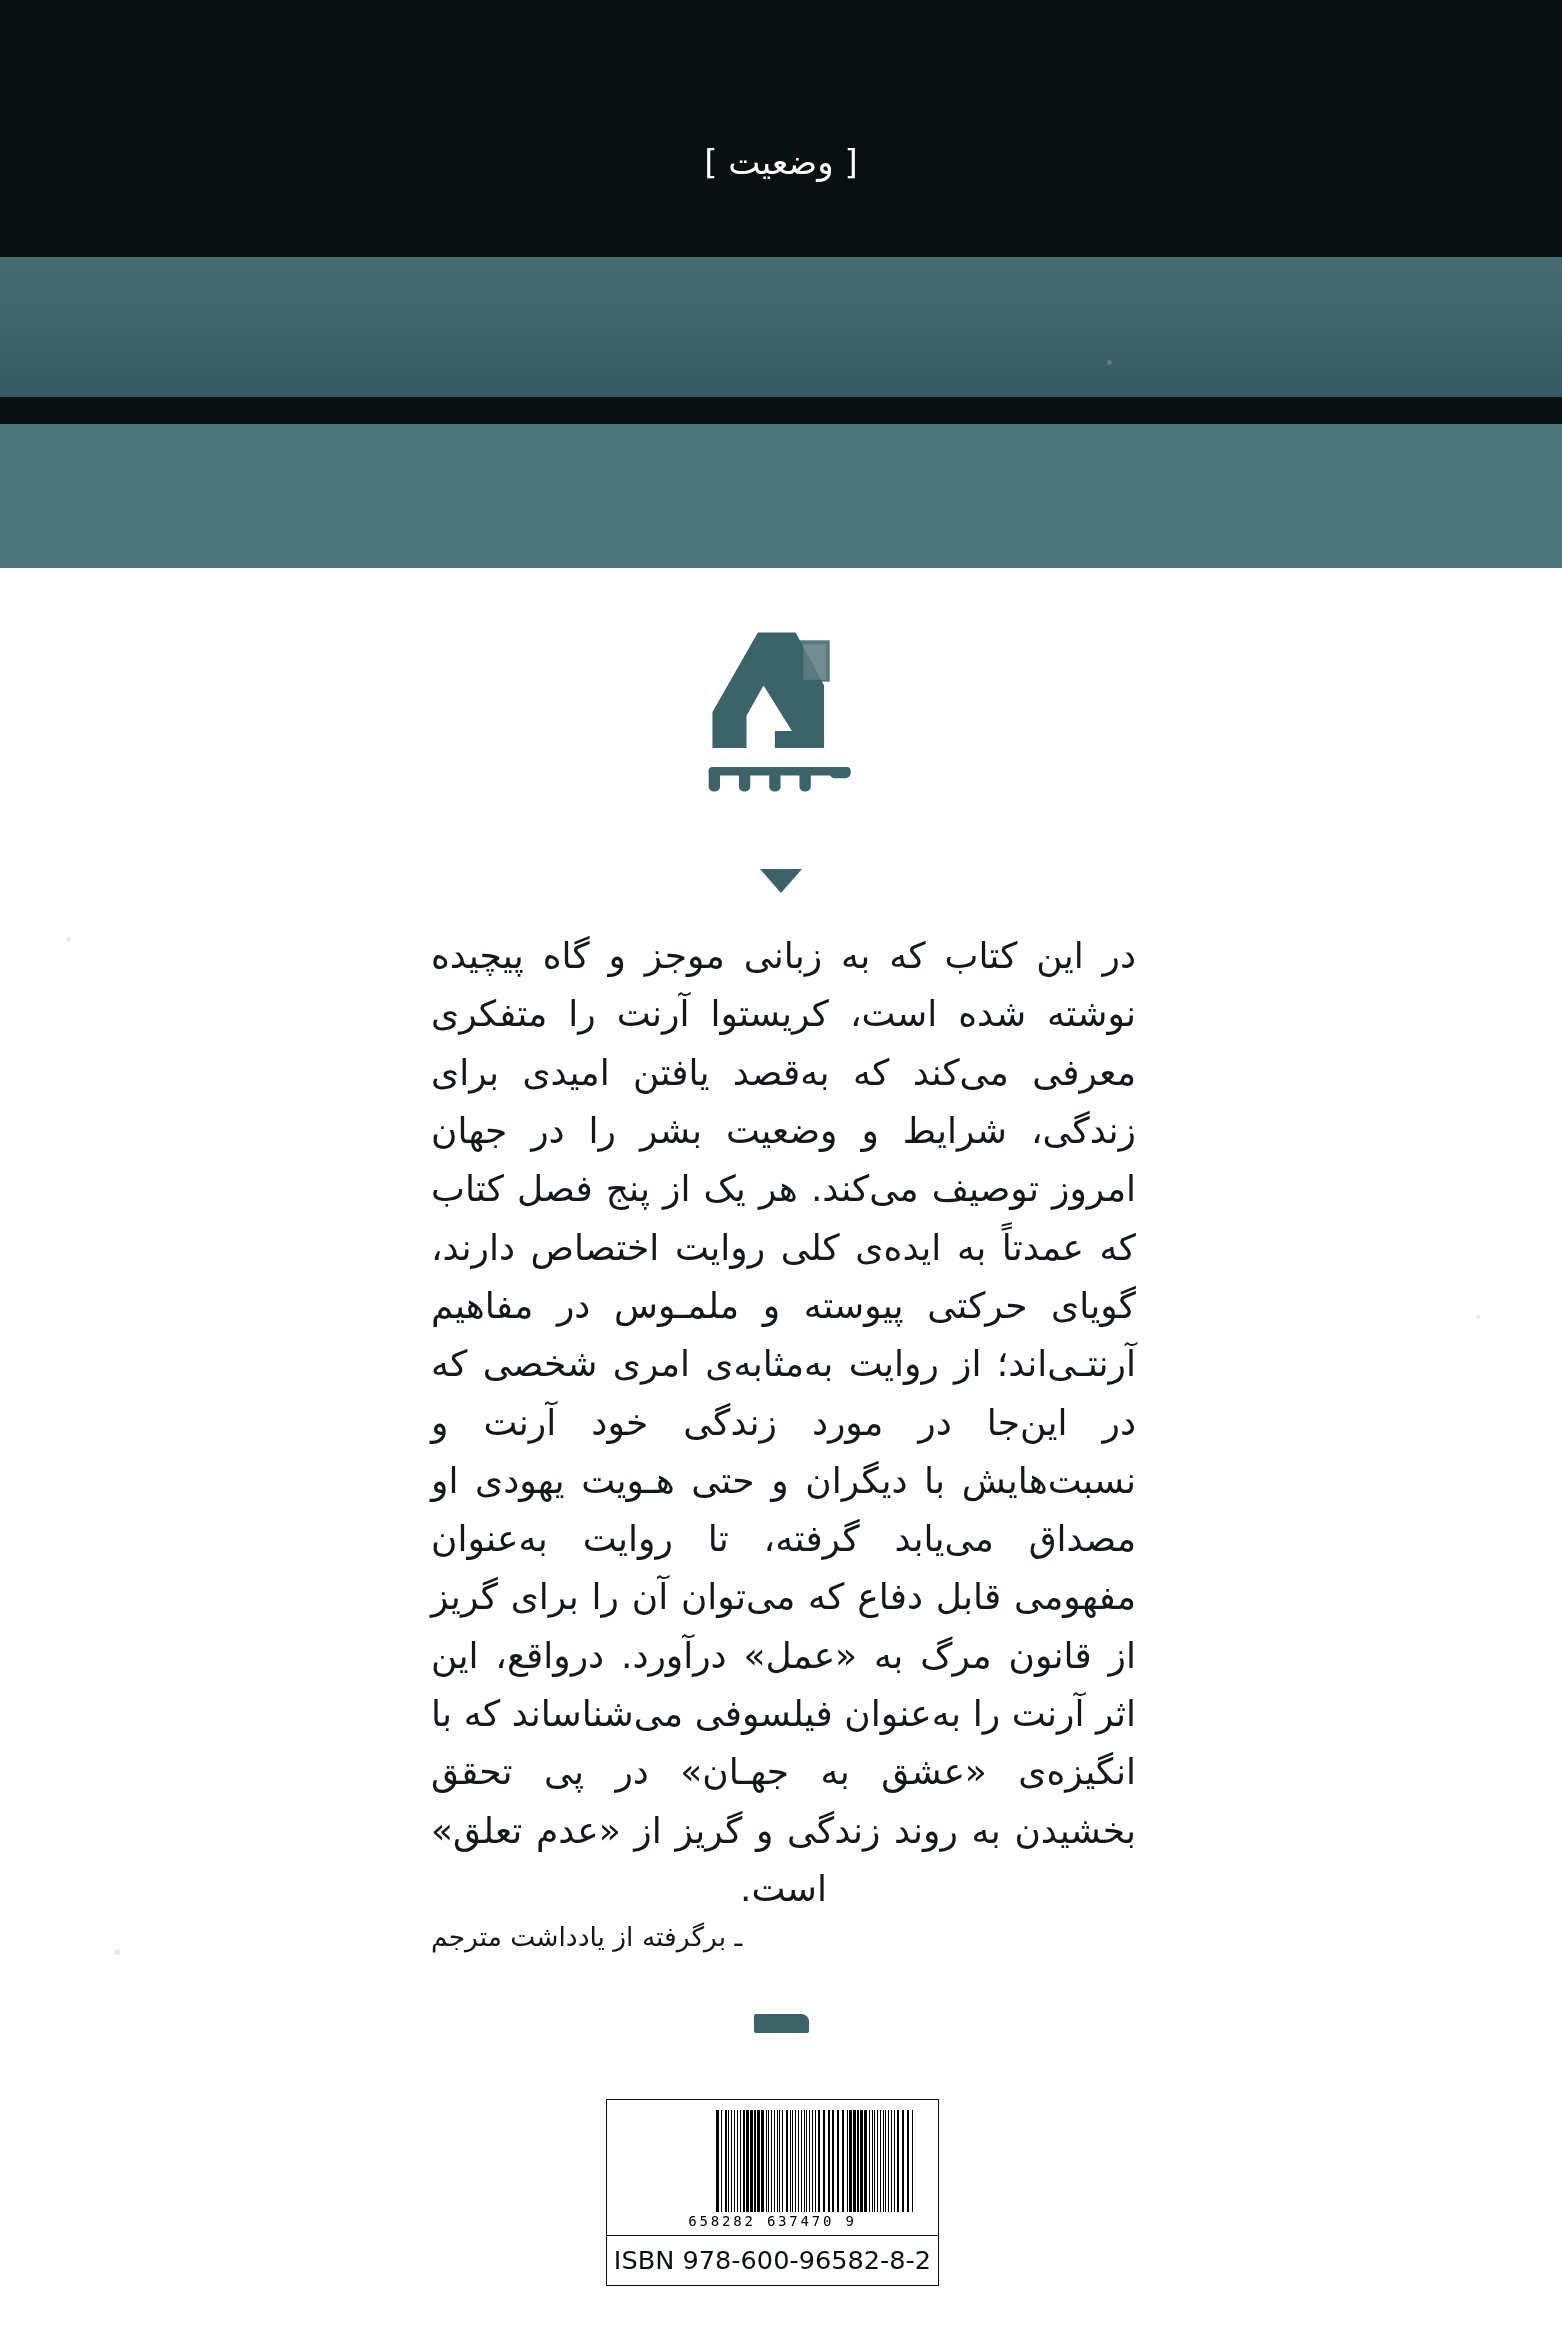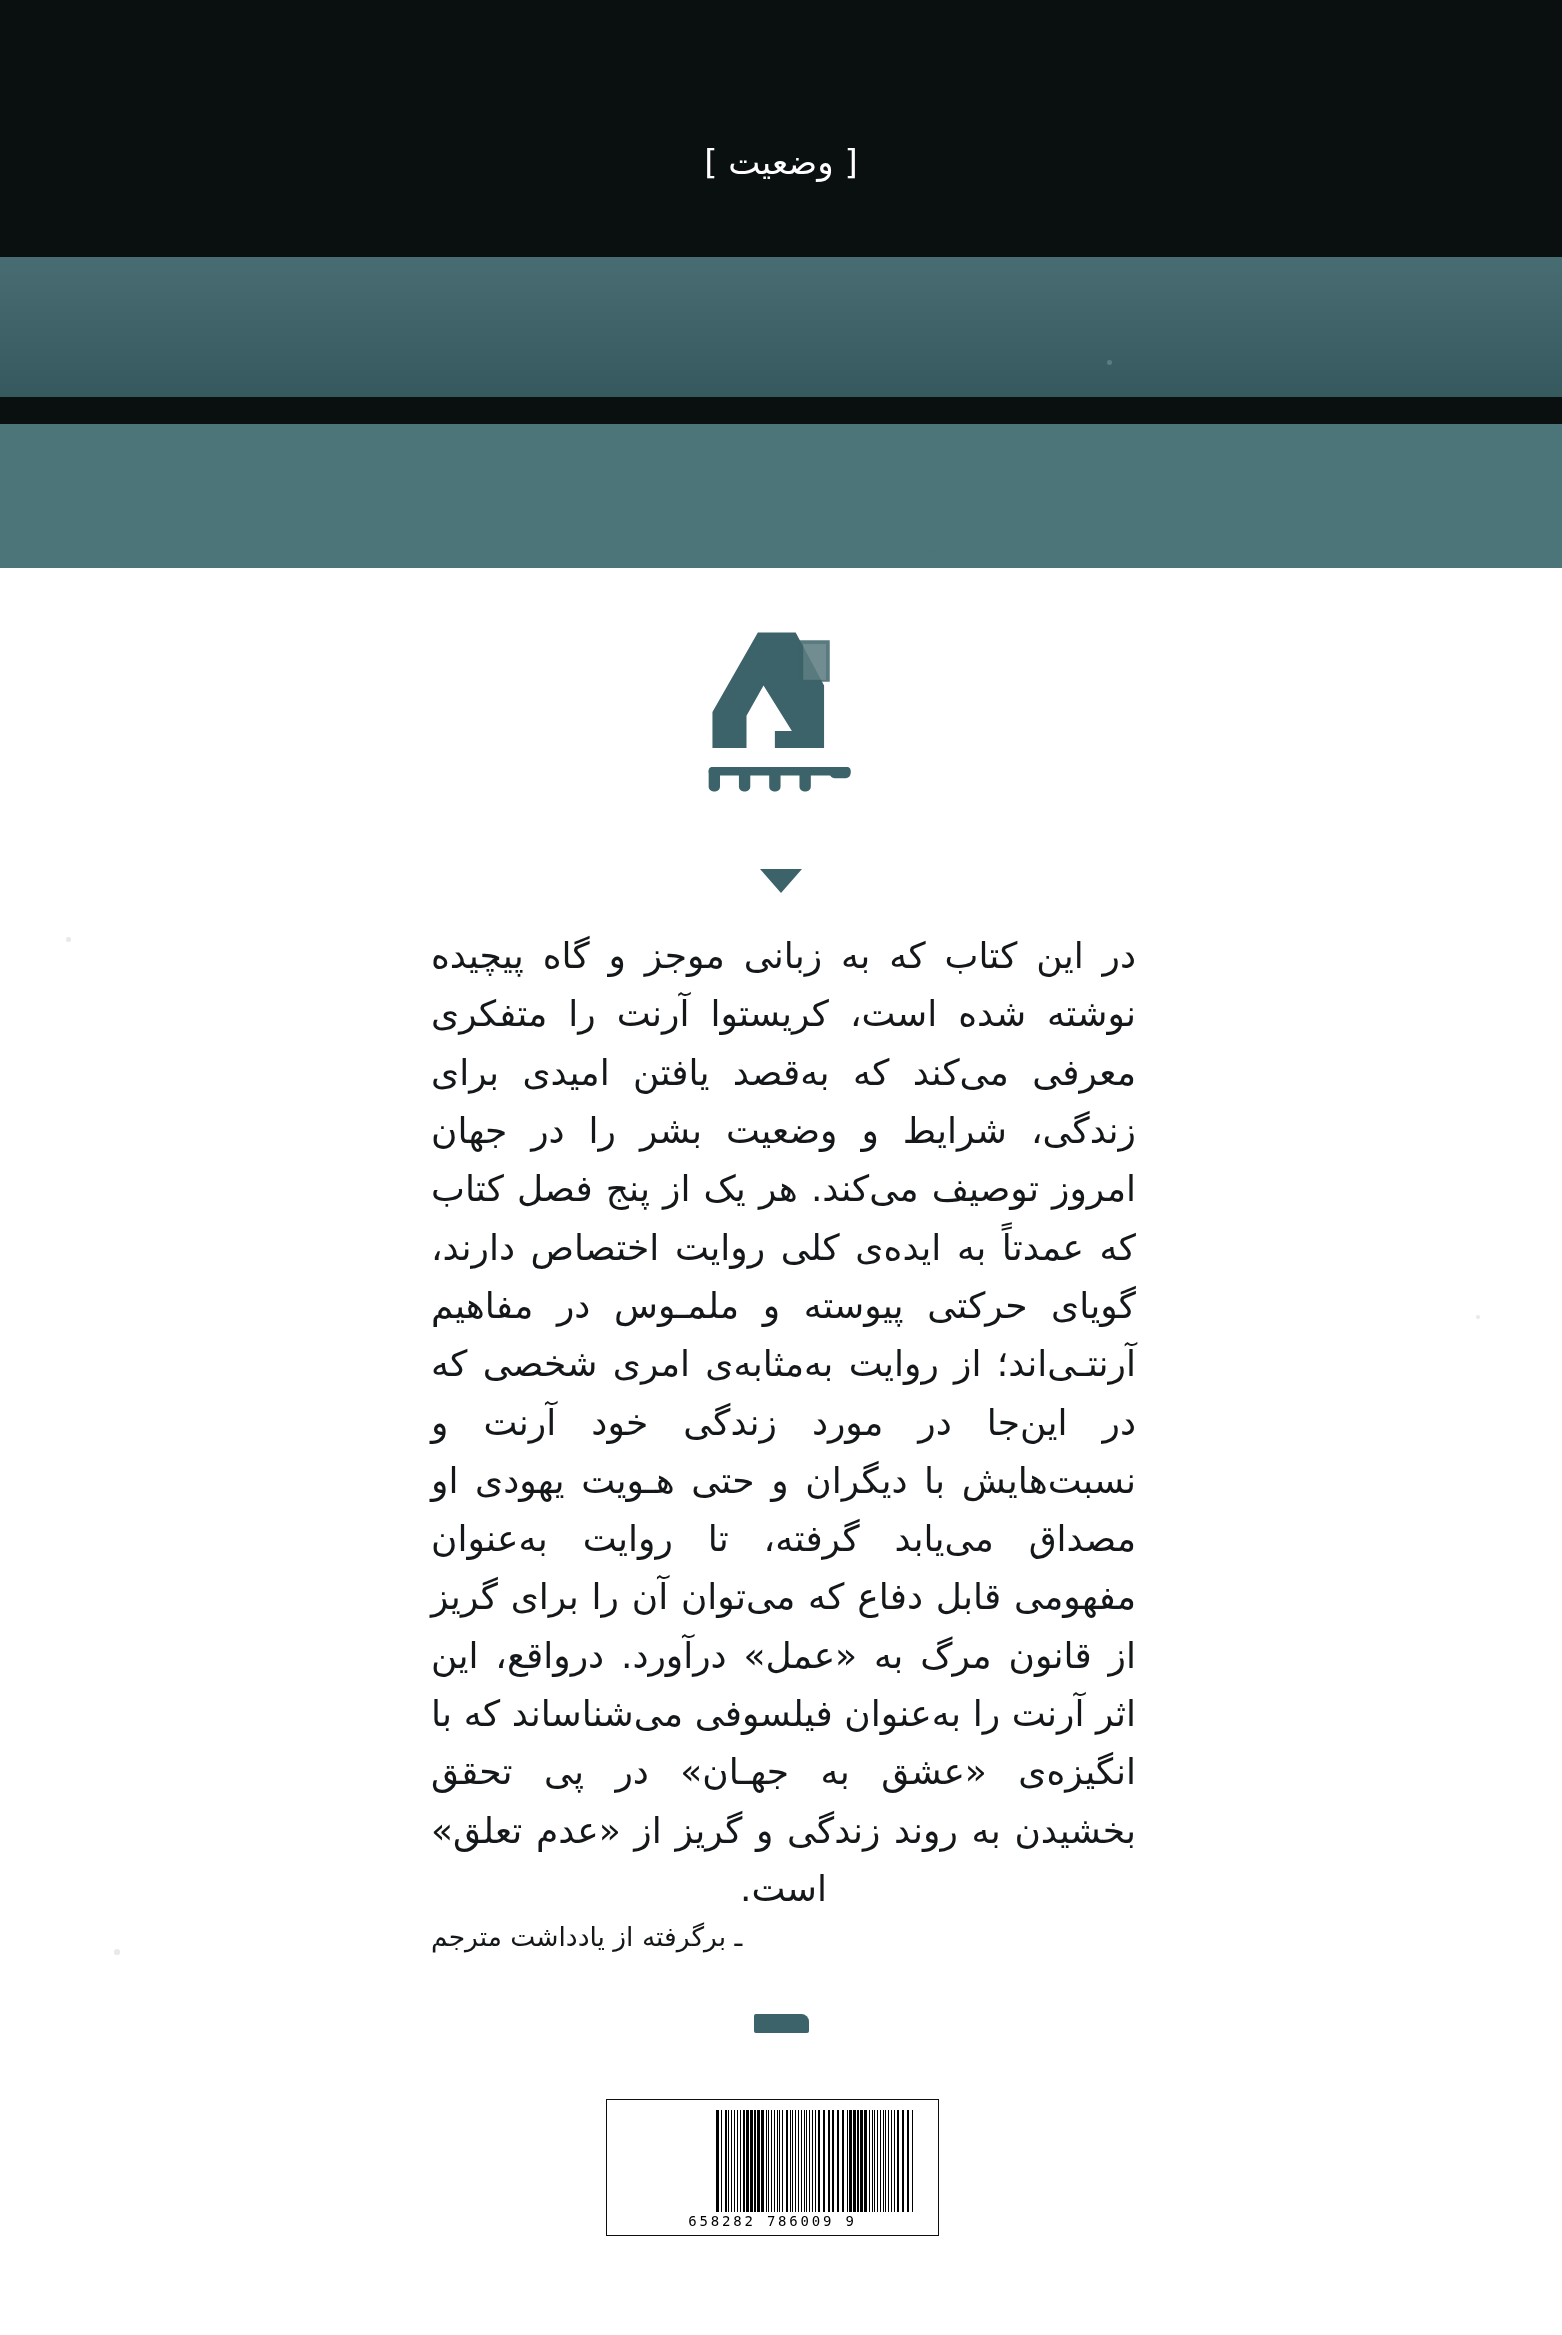--- a/index.html
+++ b/index.html
@@ -369,15 +369,16 @@
       <i style="background: rgb(255, 255, 255); width: 1.9px;"></i>
       <i style="width: 0.9px;"></i>
       <i style="background: rgb(255, 255, 255); width: 1.9px;"></i>
       <i style="width: 1.9px;"></i>
       <i style="background: rgb(255, 255, 255); width: 2.8px;"></i>
       <i style="width: 0.9px;"></i>
       <i style="background: rgb(255, 255, 255); width: 1.9px;"></i>
       <i style="width: 2.8px;"></i>
       <i style="background: rgb(255, 255, 255); width: 0.9px;"></i>
     </div>
-  <div class="barcode-digits">9 786009 658282</div>
+  <div class="barcode-digits">9 637470 658282</div>
+  <div class="isbn-text">ISBN 978-600-96582-8-2</div>
 </div>
 
 
 </body></html>

